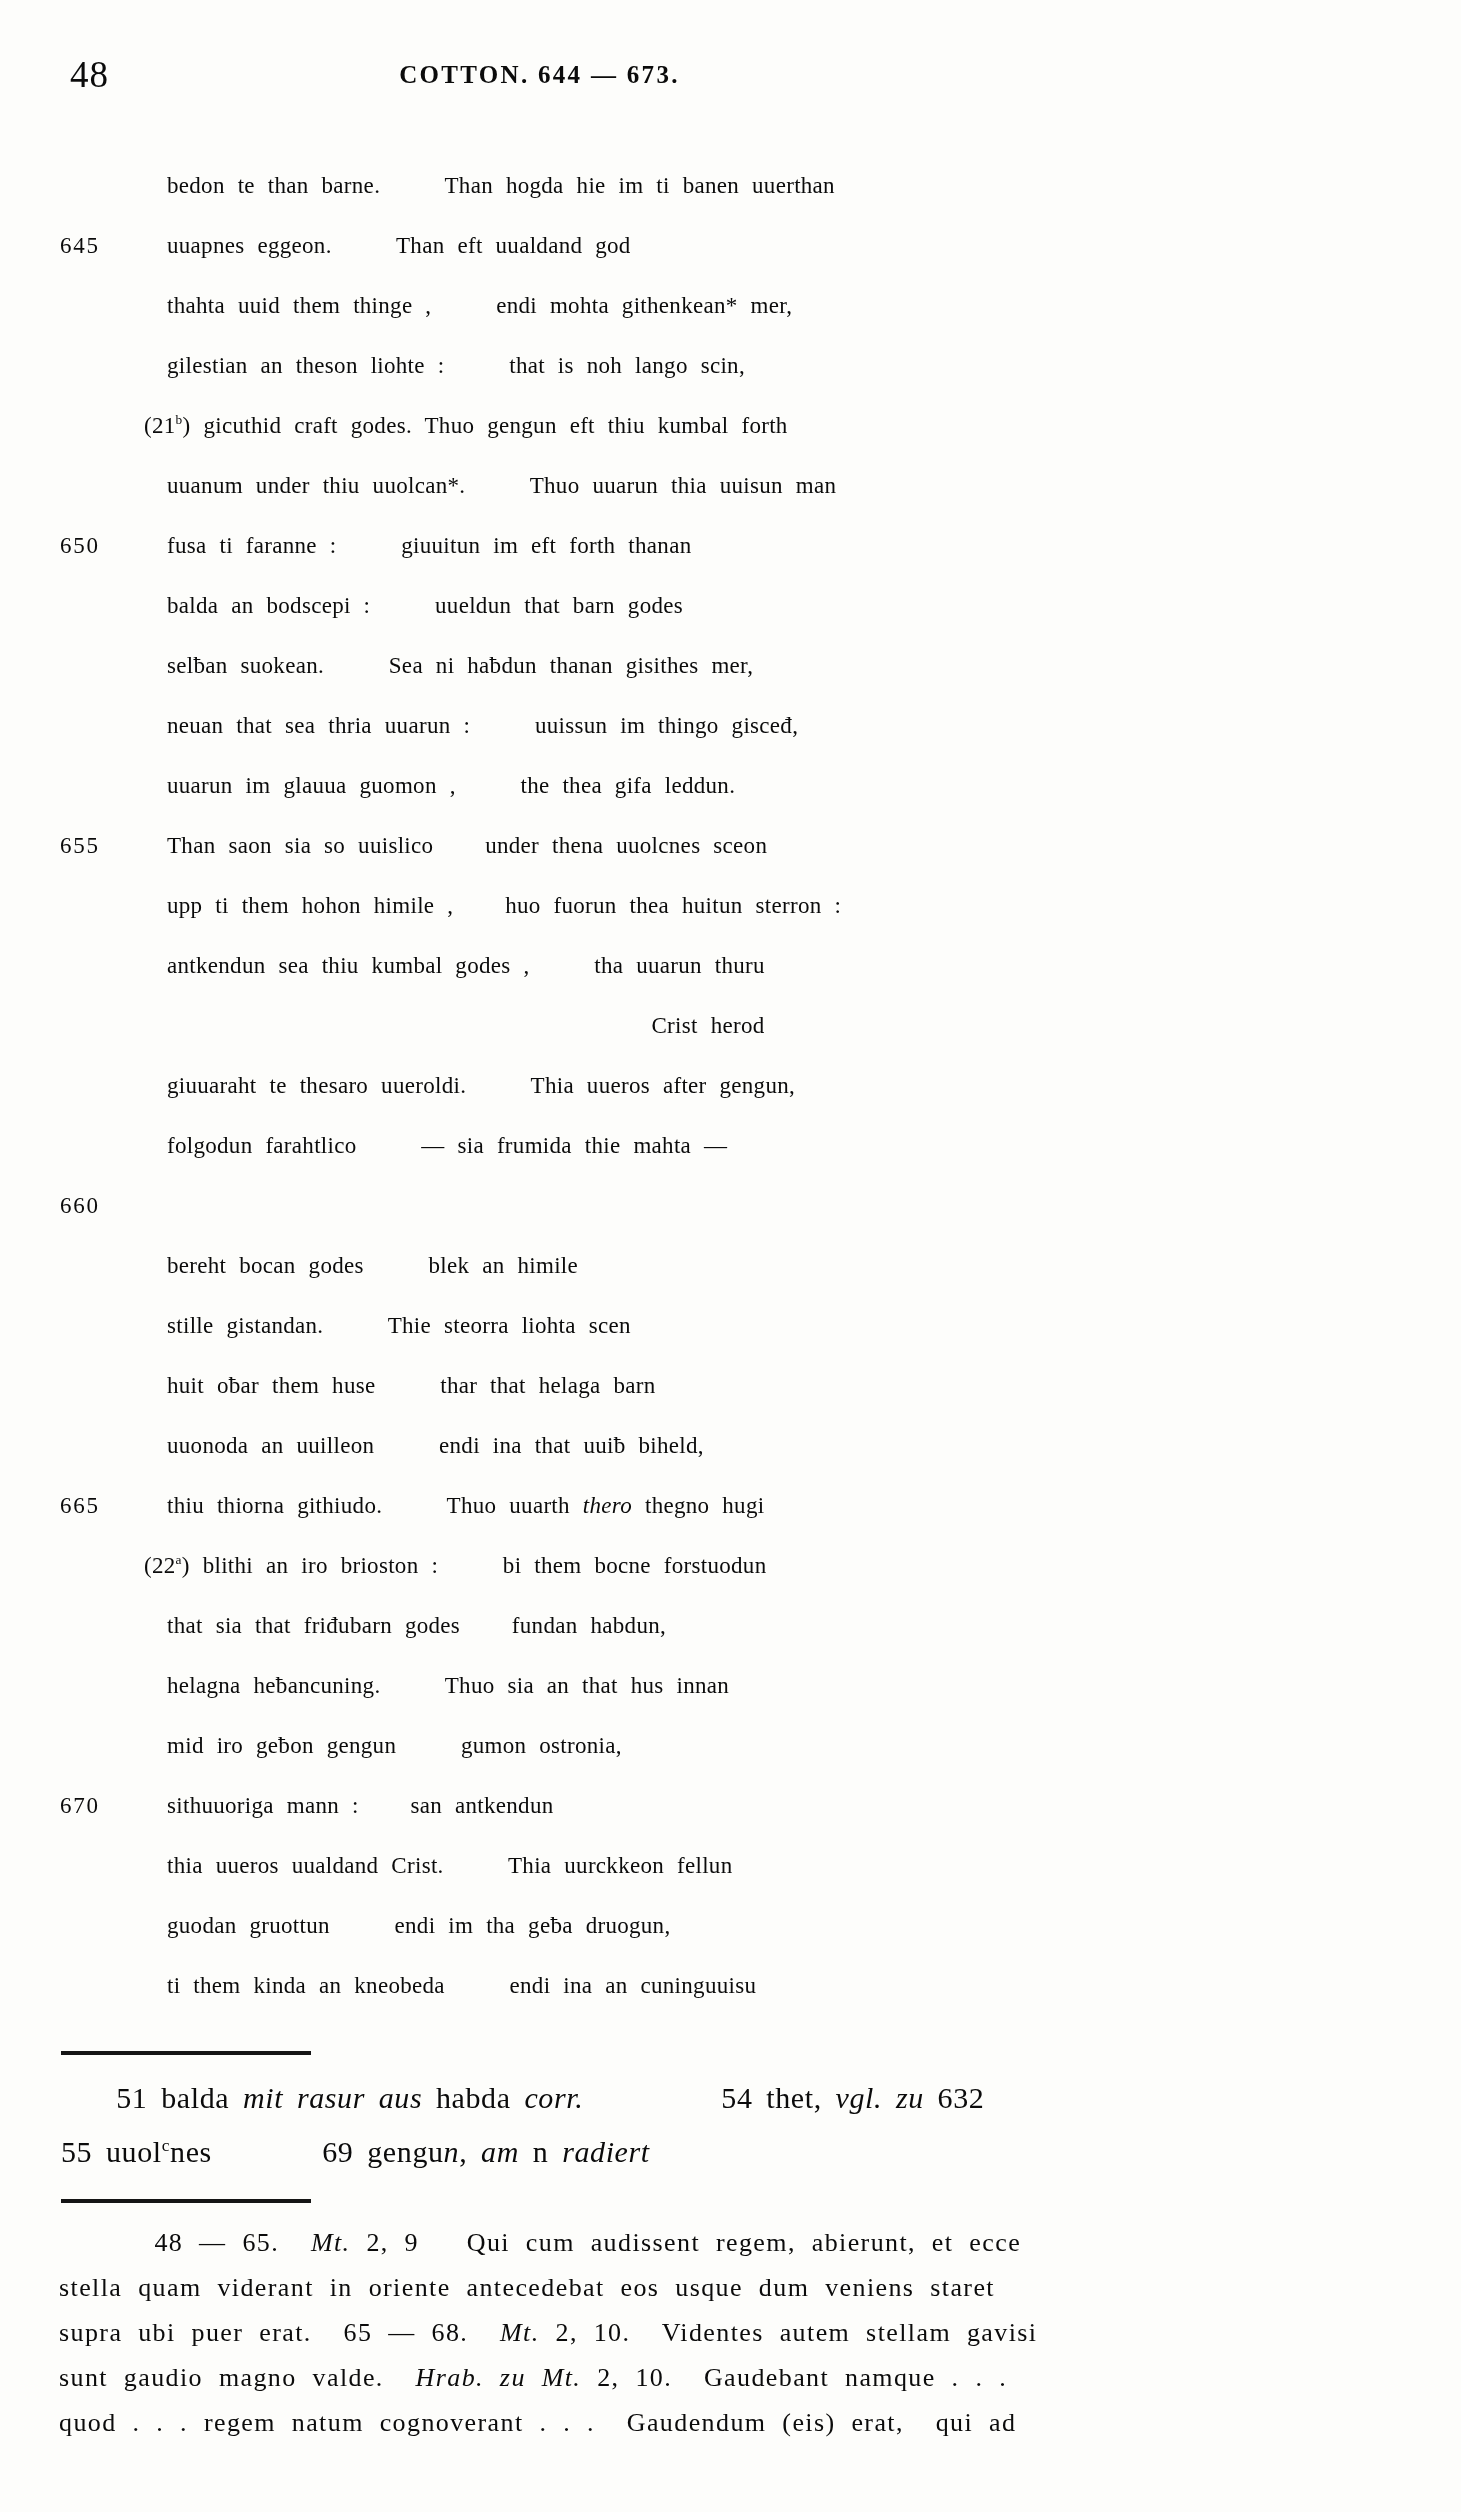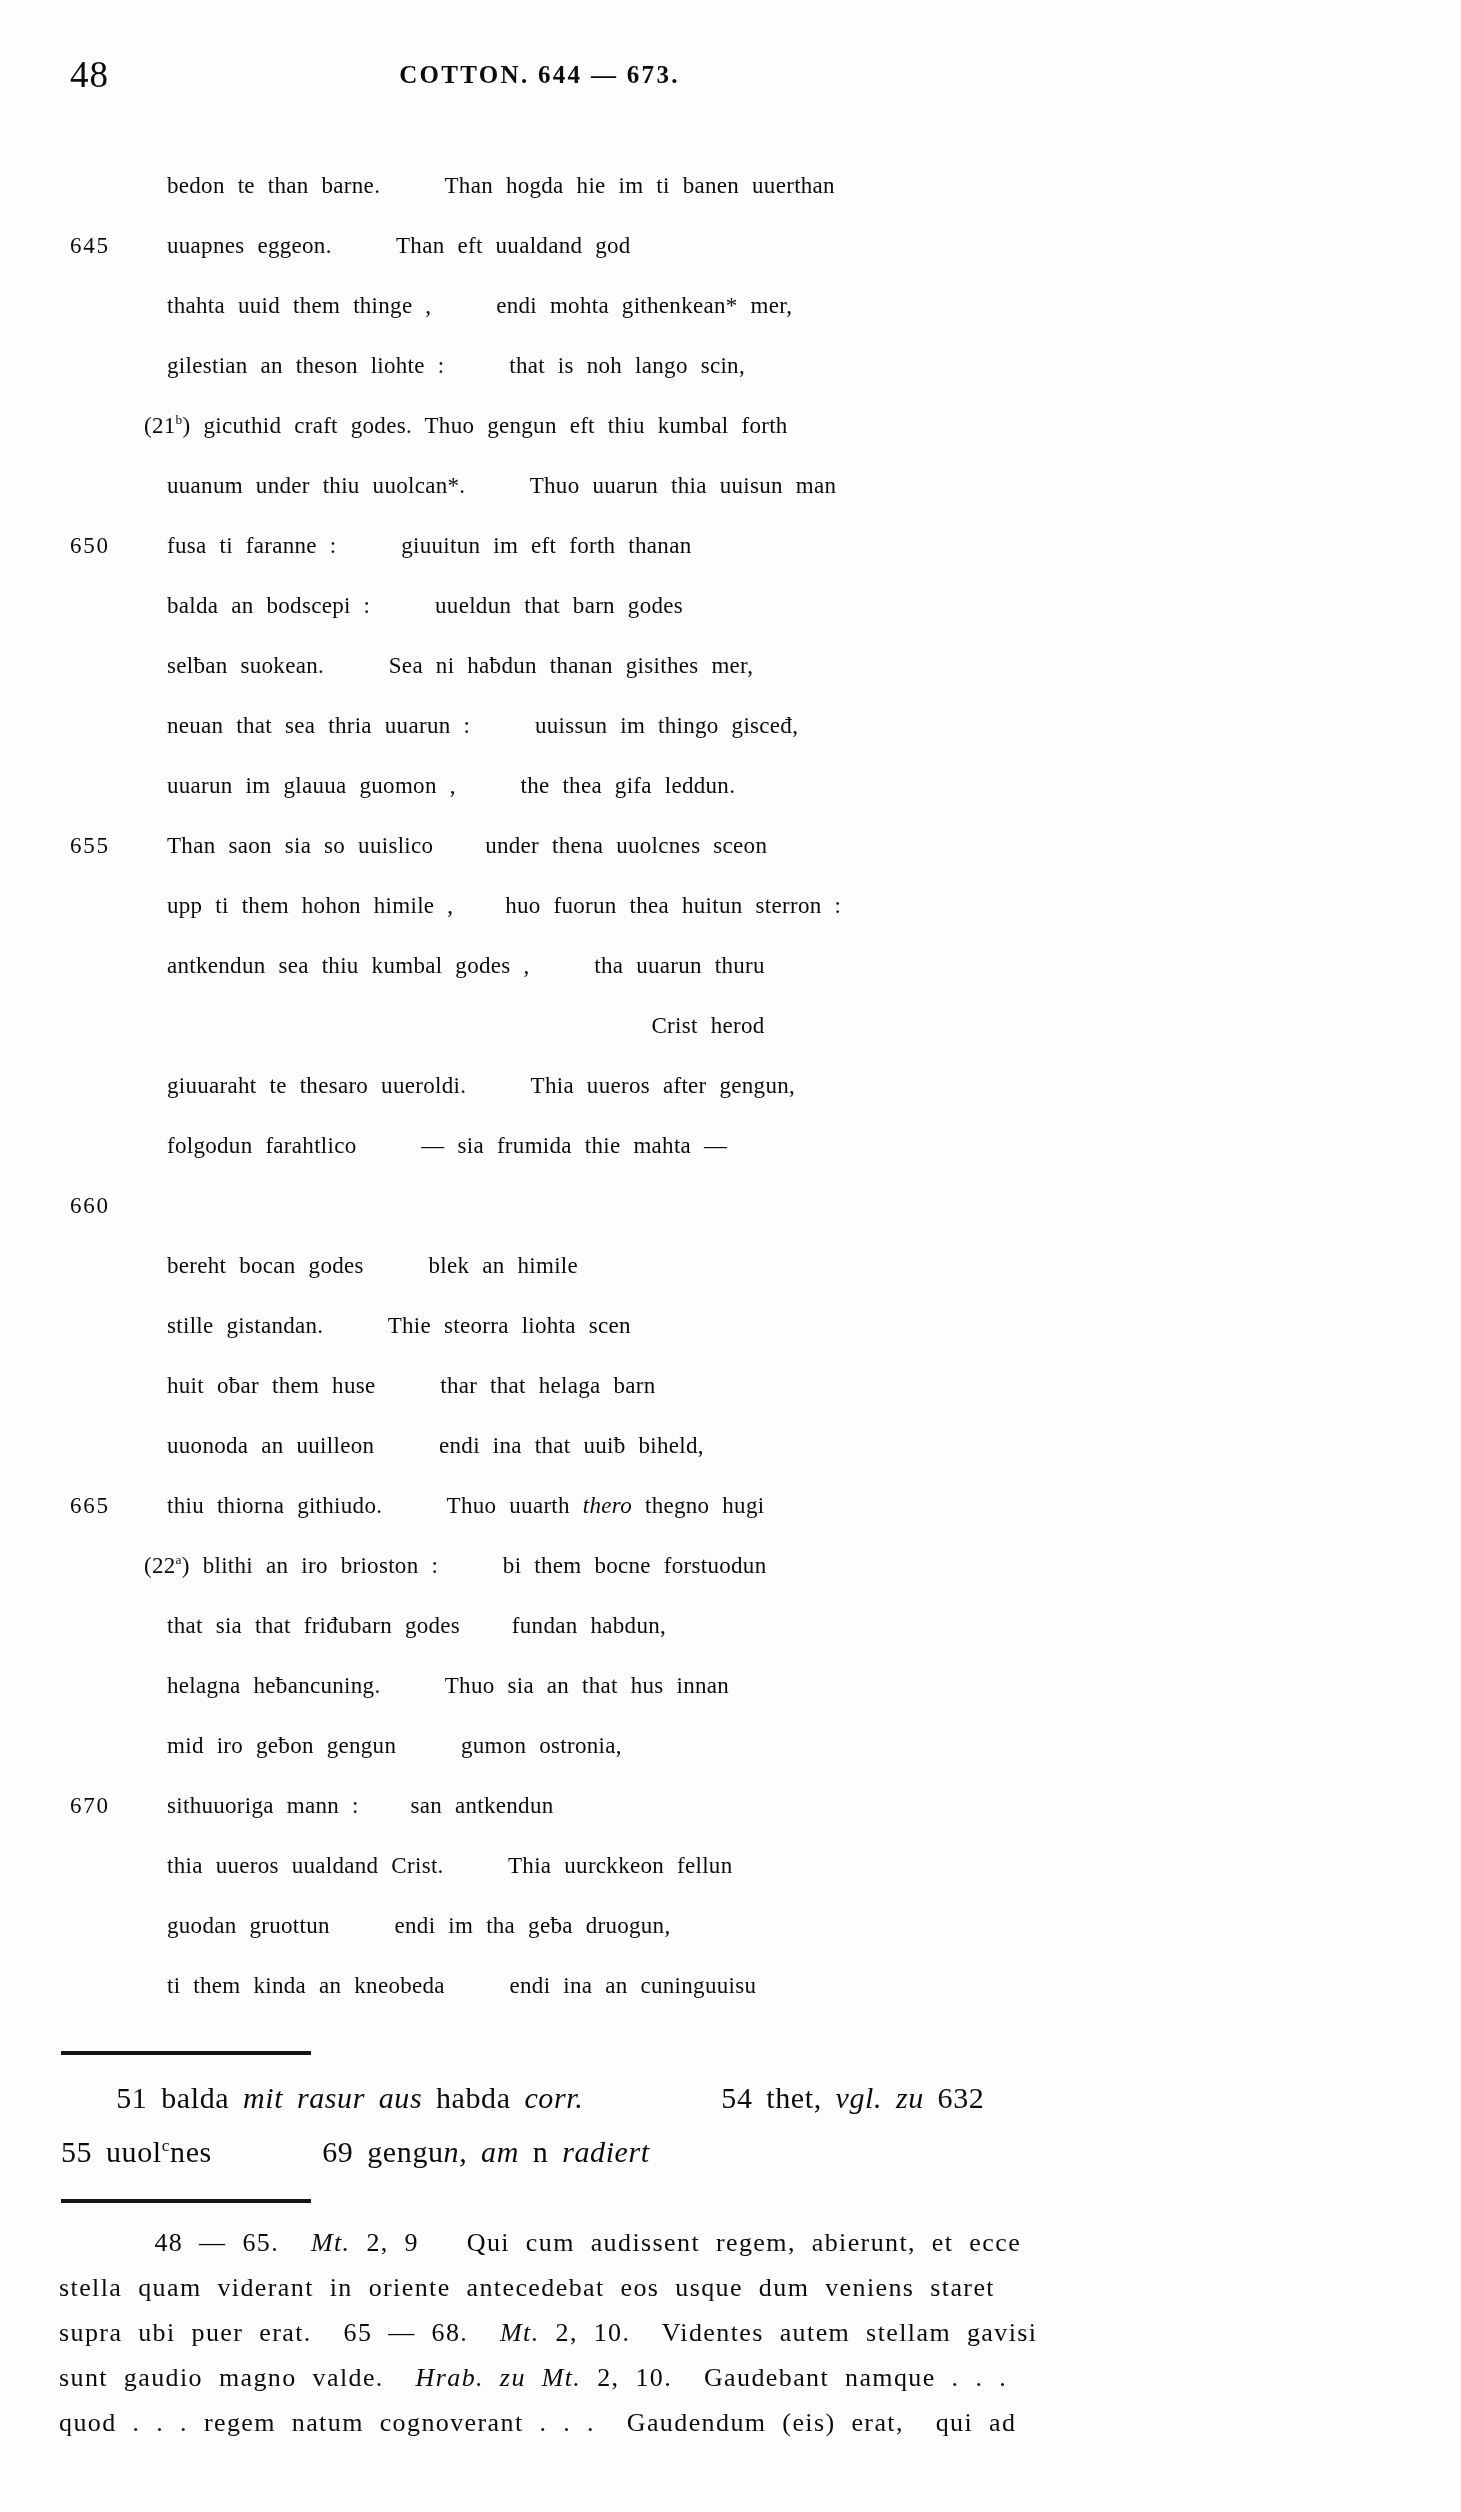--- a/index.html
+++ b/index.html
@@ -21,21 +21,21 @@
   }
   
   .verse{position:absolute;top:156px;left:0;right:0;}
   .verse .tline{
     position:relative;height:60px;line-height:60px;
     font-size:23px;white-space:pre;
     padding-left:167px;letter-spacing:0.3px;word-spacing:6.9px;
   }
   .verse .tline.folio{padding-left:144px;}
   .verse .tline.center{padding-left:0;width:1416px;text-align:center;}
-  .vnum{position:absolute;left:70px;top:0;letter-spacing:1.7px;}
+  .vnum{position:absolute;left:60px;top:0;letter-spacing:1.7px;}
   sup{font-size:58%;vertical-align:super;line-height:0;}
   .it{font-style:italic;}
   
   .rule{position:absolute;left:61px;width:250px;height:0;border-top:4px solid #151515;}
   .rule.r1{top:2051px;}
   .rule.r2{top:2199px;}
   
   .apparatus{position:absolute;top:2071px;left:0;right:0;}
   .apparatus .tline{
     position:relative;height:54px;line-height:54px;

